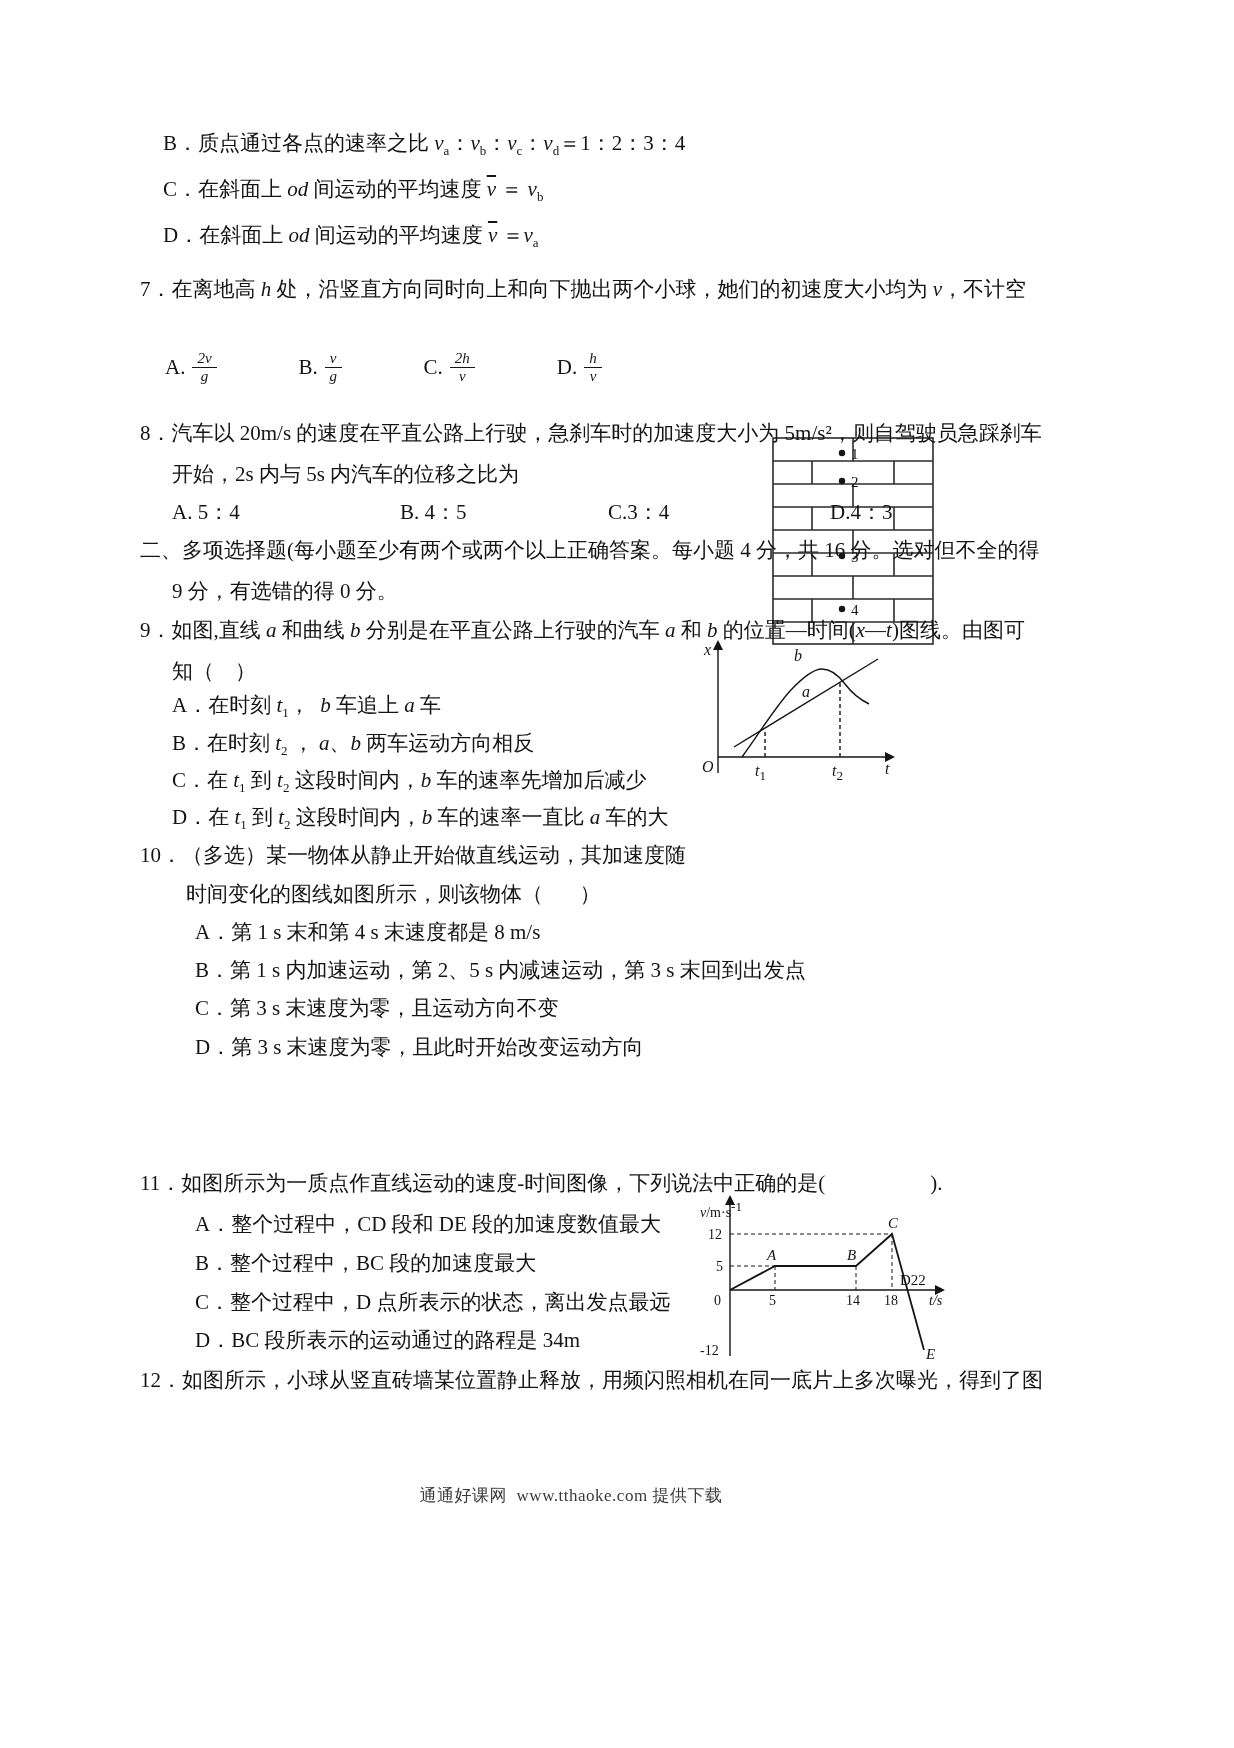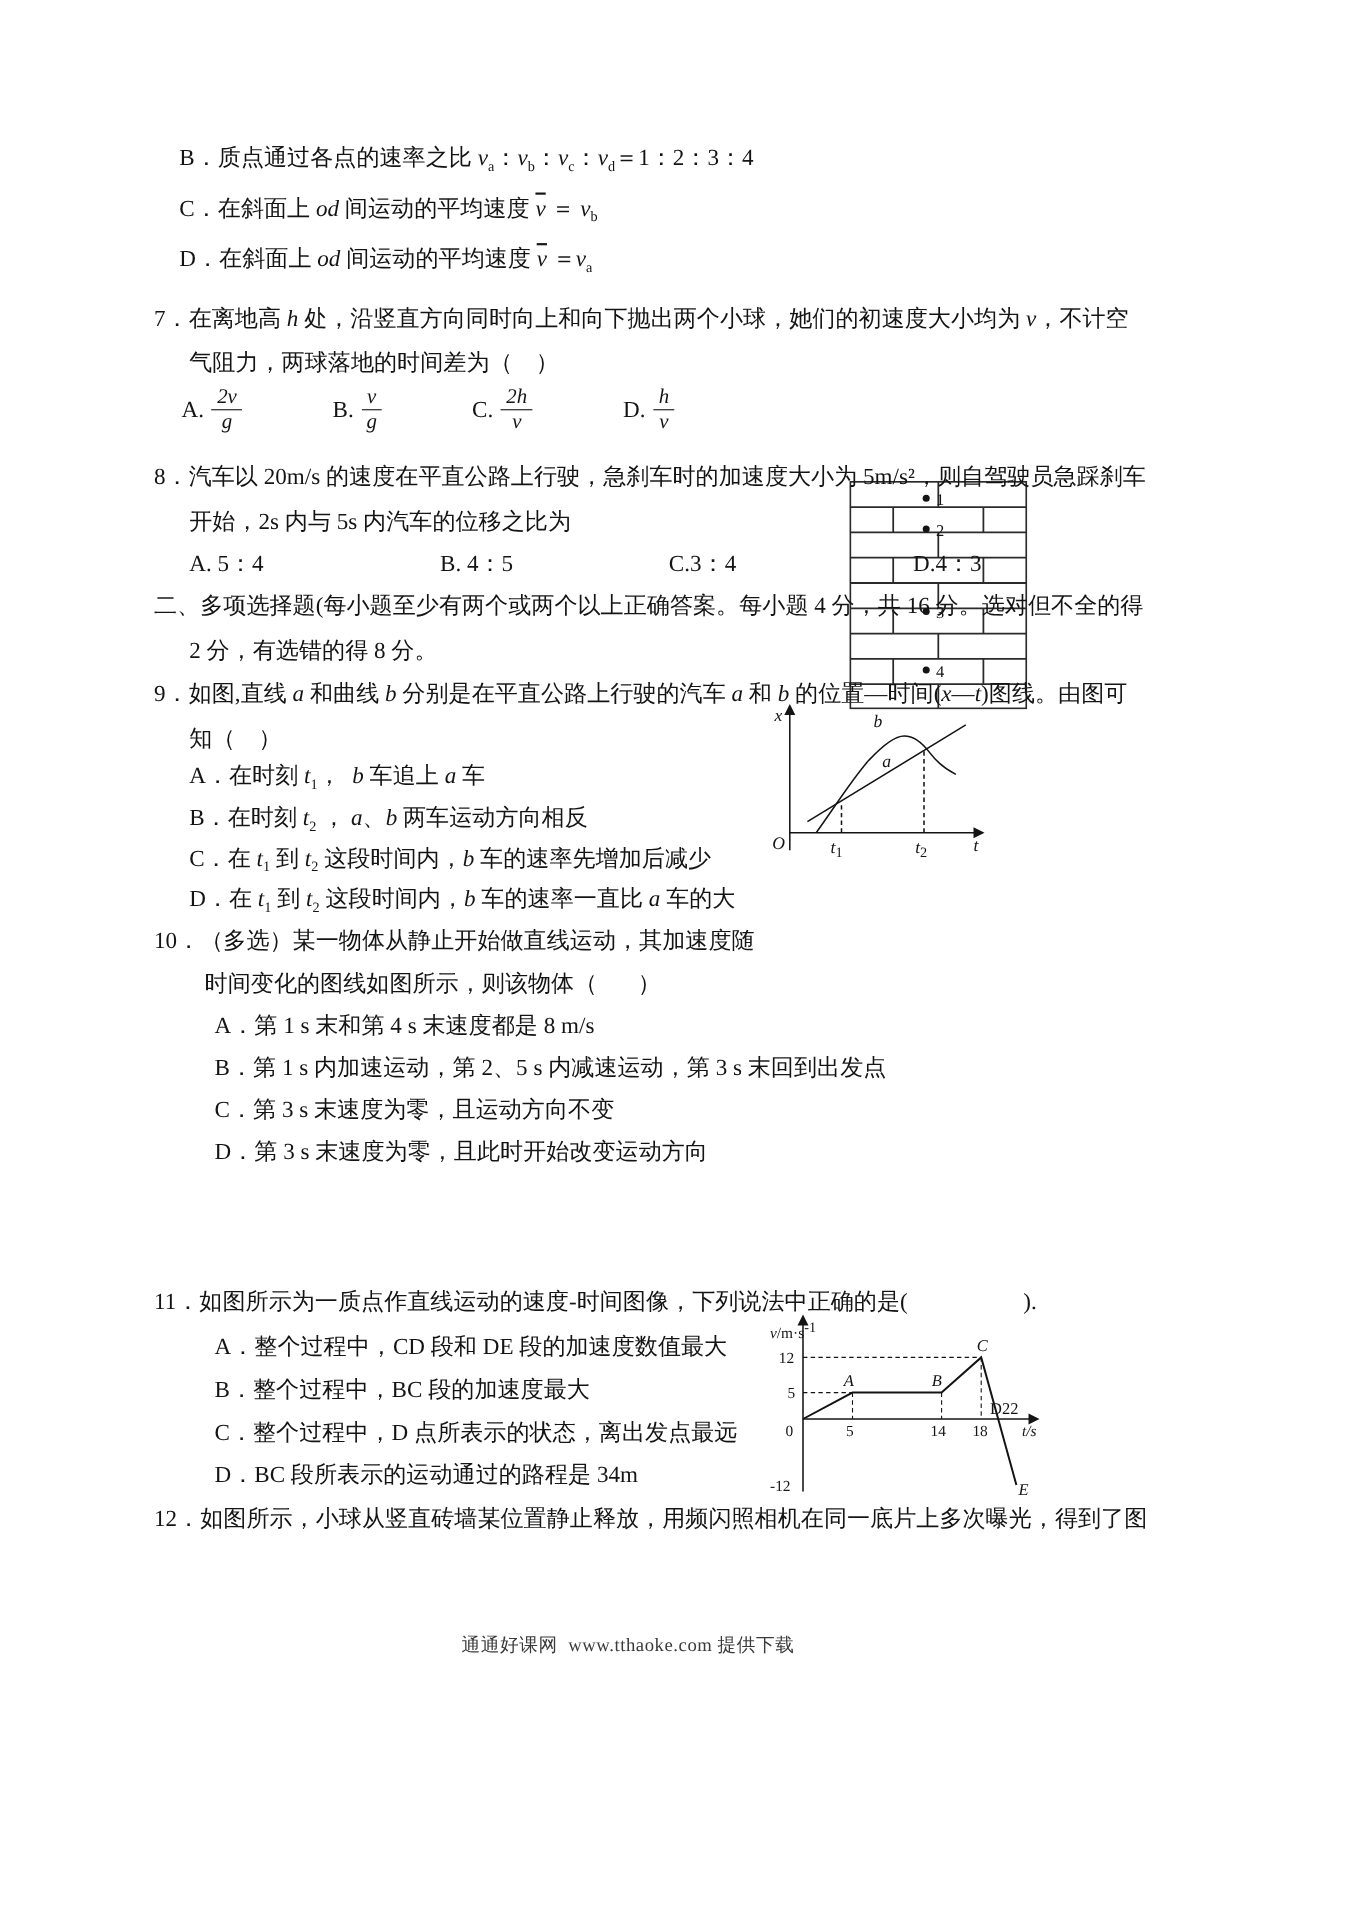--- a/index.html
+++ b/index.html
@@ -8,21 +8,21 @@
   .tl{position:absolute;font-size:21px;line-height:26px;white-space:pre;z-index:2}
   .small{font-size:16px}
   .bold{font-weight:normal}
   .tl sub{font-size:13px}
   .tl sup{font-size:13px}
   .ovl{font-style:italic;text-decoration:overline}
   .fig{position:absolute;z-index:1}
   .opt-frac{position:absolute;display:flex;gap:82px;font-size:21px;z-index:2;align-items:center}
   .fopt{display:inline-flex;align-items:center}
   .fopt .lbl{margin-right:7px}
-  .frac{display:inline-flex;flex-direction:column;align-items:center;font-style:italic;font-size:19px;line-height:1.15}
+  .frac{display:inline-flex;flex-direction:column;align-items:center;font-style:italic;font-size:15px;line-height:1.15}
   .frac .num{border-bottom:1.4px solid #141414;padding:0 5px}
   .frac .den{padding:0 3px}
   .footer{font-size:17px;color:#3a3a3a;letter-spacing:.5px}
   svg text{font-family:"Liberation Serif","DejaVu Serif",serif;fill:#141414}
 </style>
 </head>
 <body>
 
 <div class="page">
 
@@ -120,21 +120,20 @@
     </g>
   </svg>
 
   <div class="tl" style="top:1194px;left:700px;font-size:14px"><i>v</i>/m·s<sup>-1</sup></div>
 
   <div class="tl" style="top:130px;left:163px">B．质点通过各点的速率之比 <i>v</i><sub>a</sub>：<i>v</i><sub>b</sub>：<i>v</i><sub>c</sub>：<i>v</i><sub>d</sub>＝1：2：3：4</div>
   <div class="tl" style="top:176px;left:163px">C．在斜面上 <i>od</i> 间运动的平均速度 <span class="ovl">v</span> ＝ <i>v</i><sub>b</sub></div>
   <div class="tl" style="top:222px;left:163px">D．在斜面上 <i>od</i> 间运动的平均速度 <span class="ovl">v</span> ＝<i>v</i><sub>a</sub></div>
 
   <div class="tl" style="top:276px;left:140px">7．在离地高 <i>h</i> 处，沿竖直方向同时向上和向下抛出两个小球，她们的初速度大小均为 <i>v</i>，不计空</div>
-  <div class="tl" style="top:316px;left:172px">气阻力，两球落地的时间差为（    ）</div>
   <div class="opt-frac" style="top:350px;left:165px">
     <span class="fopt">
       <span class="lbl">A.</span>
       <span class="frac">
         <span class="num">2v</span>
         <span class="den">g</span>
       </span>
     </span>
     <span class="fopt">
       <span class="lbl">B.</span>
@@ -160,21 +159,21 @@
   </div>
 
   <div class="tl" style="top:420px;left:140px">8．汽车以 20m/s 的速度在平直公路上行驶，急刹车时的加速度大小为 5m/s²，则自驾驶员急踩刹车</div>
   <div class="tl" style="top:461px;left:172px">开始，2s 内与 5s 内汽车的位移之比为</div>
   <div class="tl" style="top:499px;left:172px">A. 5：4</div>
   <div class="tl" style="top:499px;left:400px">B. 4：5</div>
   <div class="tl" style="top:499px;left:608px">C.3：4</div>
   <div class="tl" style="top:499px;left:830px">D.4：3</div>
 
   <div class="tl bold" style="top:537px;left:140px">二、多项选择题(每小题至少有两个或两个以上正确答案。每小题 4 分，共 16 分。选对但不全的得</div>
-  <div class="tl bold" style="top:578px;left:172px">2 分，有选错的得 8 分。</div>
+  <div class="tl bold" style="top:578px;left:172px">9 分，有选错的得 0 分。</div>
 
   <div class="tl" style="top:617px;left:140px">9．如图,直线 <i>a</i> 和曲线 <i>b</i> 分别是在平直公路上行驶的汽车 <i>a</i> 和 <i>b</i> 的位置—时间(<i>x</i>—<i>t</i>)图线。由图可</div>
   <div class="tl" style="top:658px;left:172px">知（    ）</div>
   <div class="tl" style="top:692px;left:172px">A．在时刻 <i>t</i><sub>1</sub>，  <i>b</i> 车追上 <i>a</i> 车</div>
   <div class="tl" style="top:730px;left:172px">B．在时刻 <i>t</i><sub>2</sub> ， <i>a</i>、<i>b</i> 两车运动方向相反</div>
   <div class="tl" style="top:767px;left:172px">C．在 <i>t</i><sub>1</sub> 到 <i>t</i><sub>2</sub> 这段时间内，<i>b</i> 车的速率先增加后减少</div>
   <div class="tl" style="top:804px;left:172px">D．在 <i>t</i><sub>1</sub> 到 <i>t</i><sub>2</sub> 这段时间内，<i>b</i> 车的速率一直比 <i>a</i> 车的大</div>
 
   <div class="tl" style="top:842px;left:140px">10．（多选）某一物体从静止开始做直线运动，其加速度随</div>
   <div class="tl" style="top:881px;left:186px">时间变化的图线如图所示，则该物体（       ）</div>

